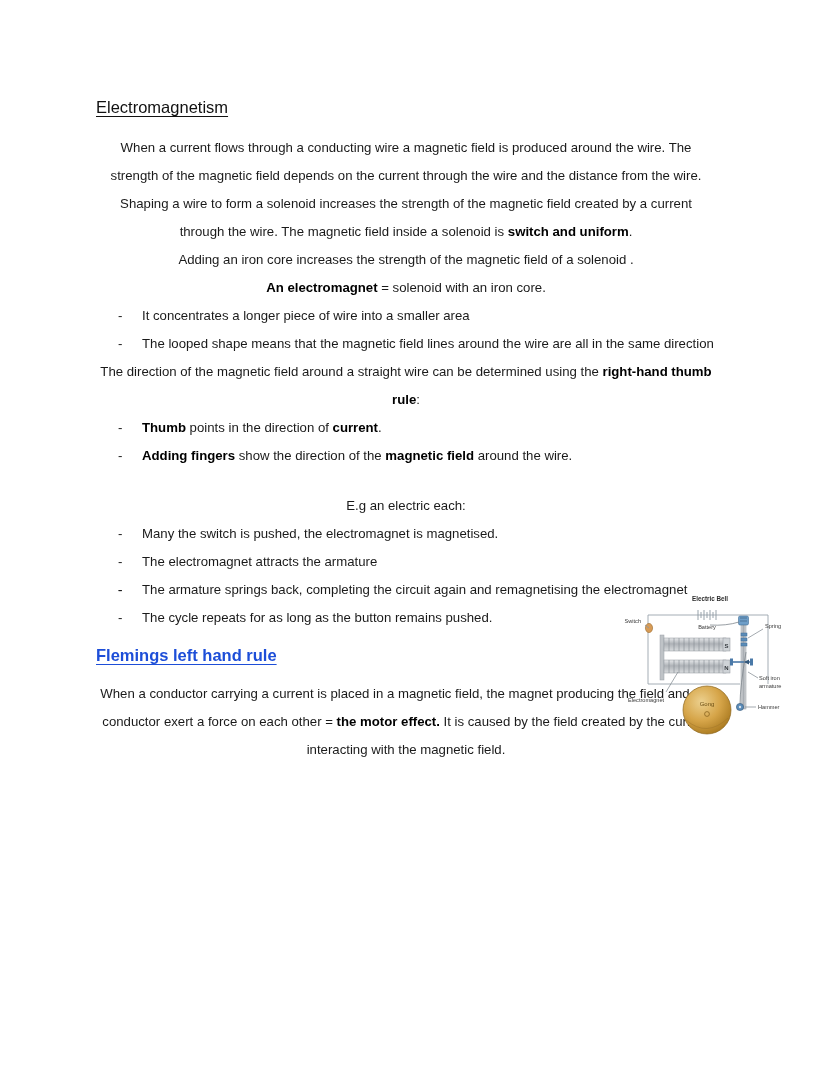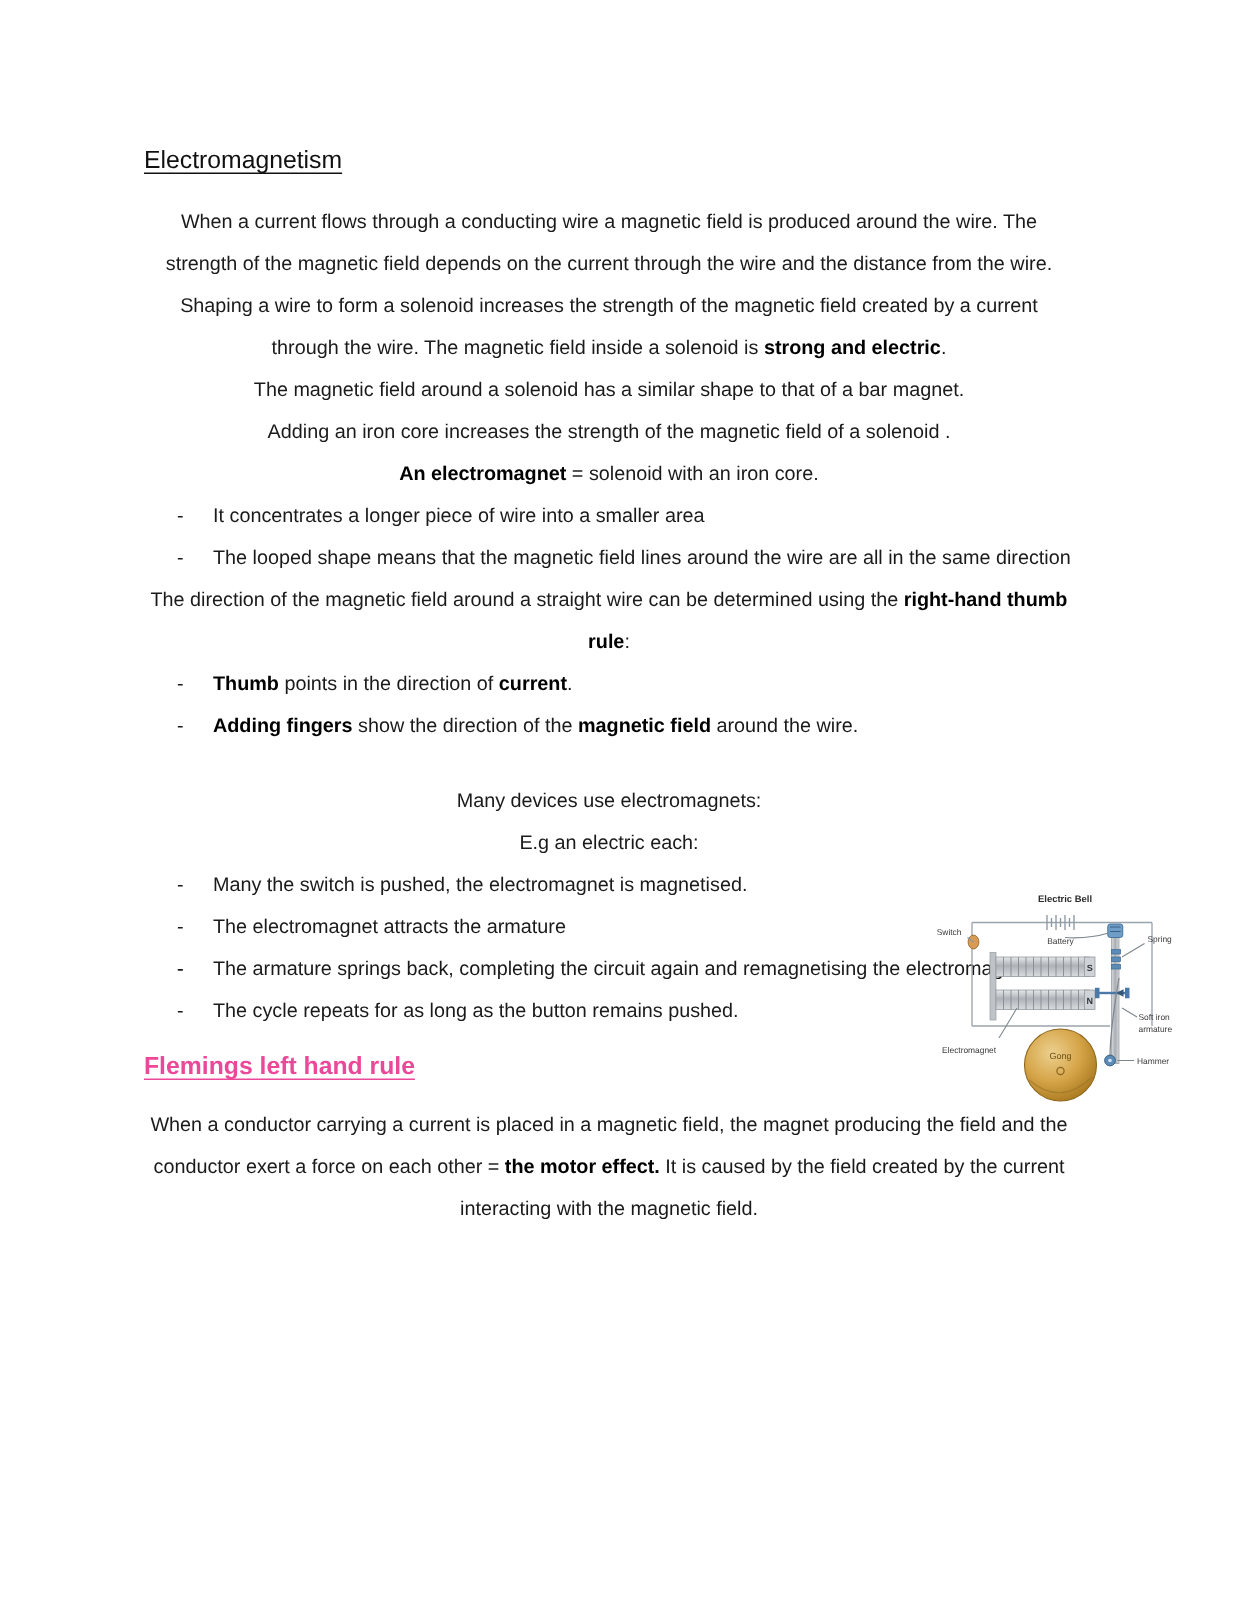--- a/index.html
+++ b/index.html
@@ -39,21 +39,21 @@
     display: block;
   }
   .h-main span.u {
     text-decoration: underline;
     text-underline-offset: 3px;
   }
   .h-sub {
     font-size: 16.5px;
     font-weight: 700;
     line-height: 22px;
-    color: #ec4899;
+    color: #1d4ed8;
     margin: 12px 0 14px 0;
     display: block;
   }
   .h-sub span.u {
     text-decoration: underline;
     text-underline-offset: 3px;
   }
 
   
   p.para {
@@ -102,44 +102,42 @@
 <body>
 
 <div class="page">
 
   <div class="content">
 
     <div class="h-main"><span class="u">Electromagnetism</span></div>
 
     <p class="para">When a current flows through a conducting wire a magnetic field is produced around the wire. The strength of the magnetic field depends on the current through the wire and the distance from the wire.</p>
 
-    <p class="para"><span>Shaping a wire to form a solenoid increases the strength of the magnetic field created by a current through the wire. The magnetic field inside a solenoid is </span><b>strong and electric</b><span>.</span></p>
-
-    <p class="para">The magnetic field around a solenoid has a similar shape to that of a bar magnet.</p>
+    <p class="para"><span>Shaping a wire to form a solenoid increases the strength of the magnetic field created by a current through the wire. The magnetic field inside a solenoid is </span><b>switch and uniform</b><span>.</span></p>
+
 
     <p class="para">Adding an iron core increases the strength of the magnetic field of a solenoid .</p>
 
     <p class="para"><b>An electromagnet</b><span> = solenoid with an iron core.</span></p>
 
 
     <ul class="dash">
       <li><span class="marker">-</span><span>It concentrates a longer piece of wire into a smaller area</span></li>
       <li><span class="marker">-</span><span>The looped shape means that the magnetic field lines around the wire are all in the same direction</span></li>
     </ul>
 
     <p class="para"><span>The direction of the magnetic field around a straight wire can be determined using the </span><b>right-hand thumb rule</b><span>:</span></p>
 
     <ul class="dash">
       <li><span class="marker">-</span><b>Thumb</b><span> points in the direction of </span><b>current</b><span>.</span></li>
       <li><span class="marker">-</span><b>Adding fingers</b><span> show the direction of the </span><b>magnetic field</b><span> around the wire.</span></li>
     </ul>
 
     <div class="gap-md"></div>
 
-    <p class="para">Many devices use electromagnets:</p>
 
     <p class="para">E.g an electric each:</p>
 
     <ul class="dash">
       <li><span class="marker">-</span><span>Many the switch is pushed, the electromagnet is magnetised.</span></li>
       <li><span class="marker">-</span><span>The electromagnet attracts the armature</span></li>
       <li><span class="marker">-</span></li>
       <li><span class="marker">-</span><span>The armature springs back, completing the circuit again and remagnetising the electromagnet</span></li>
       <li><span class="marker">-</span><span>The cycle repeats for as long as the button remains pushed.</span></li>
     </ul>

